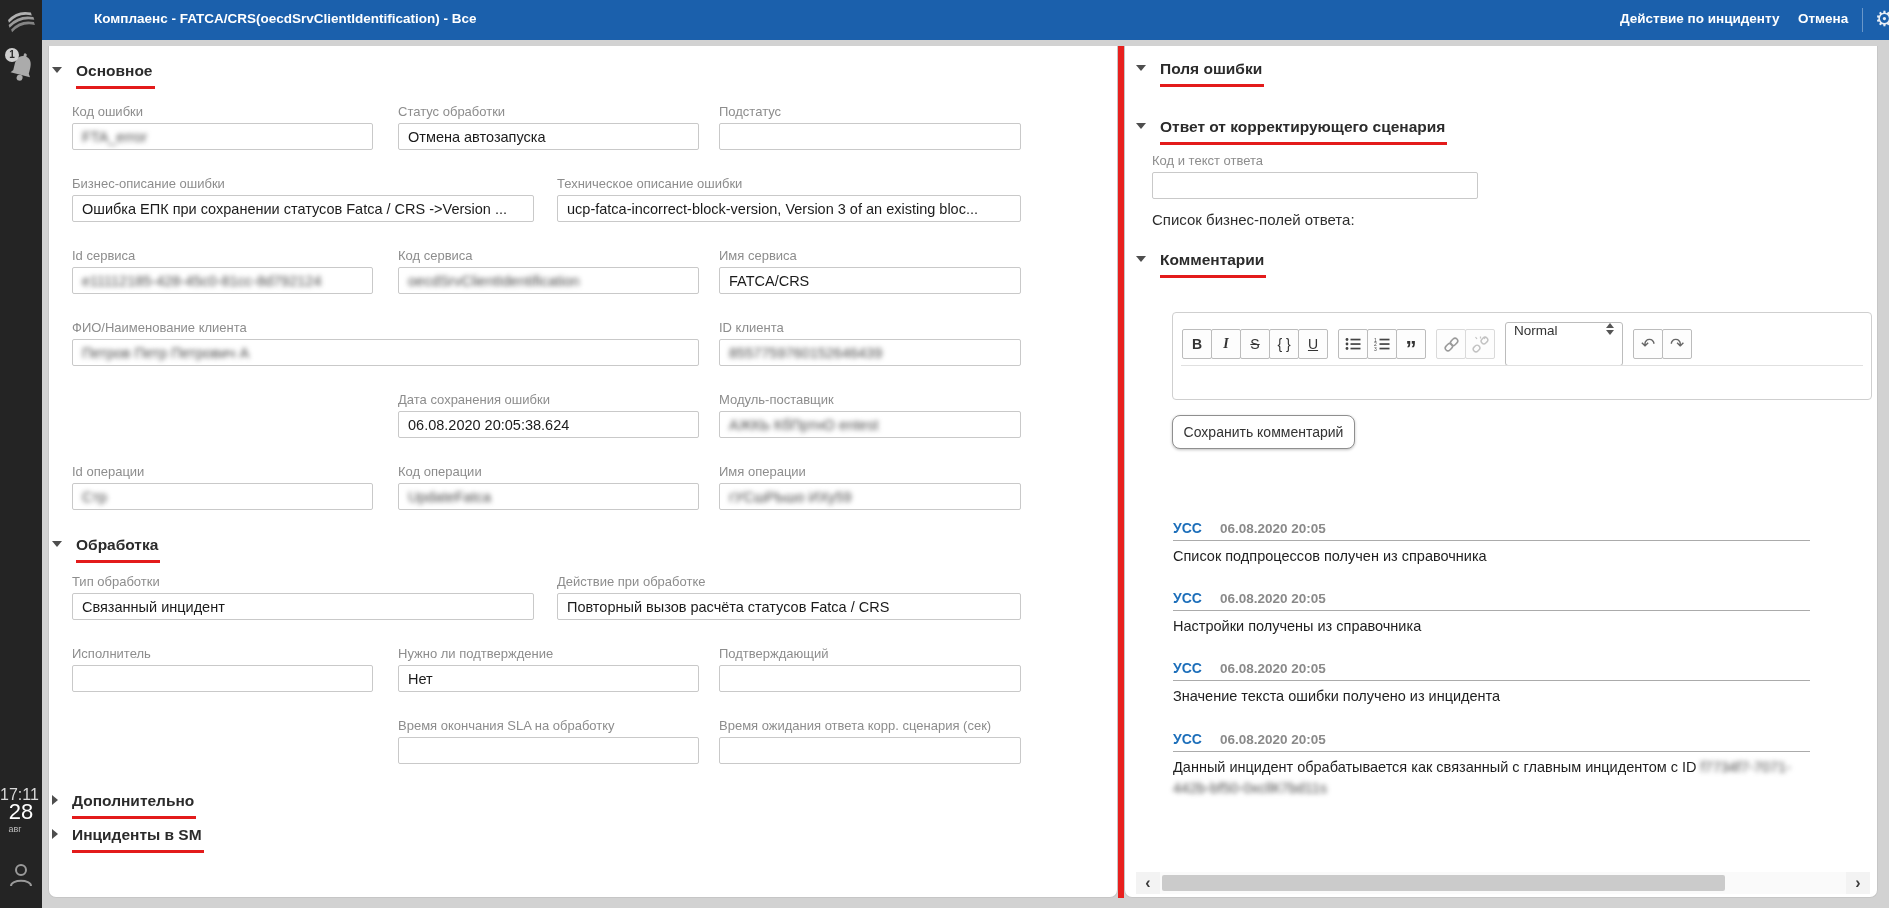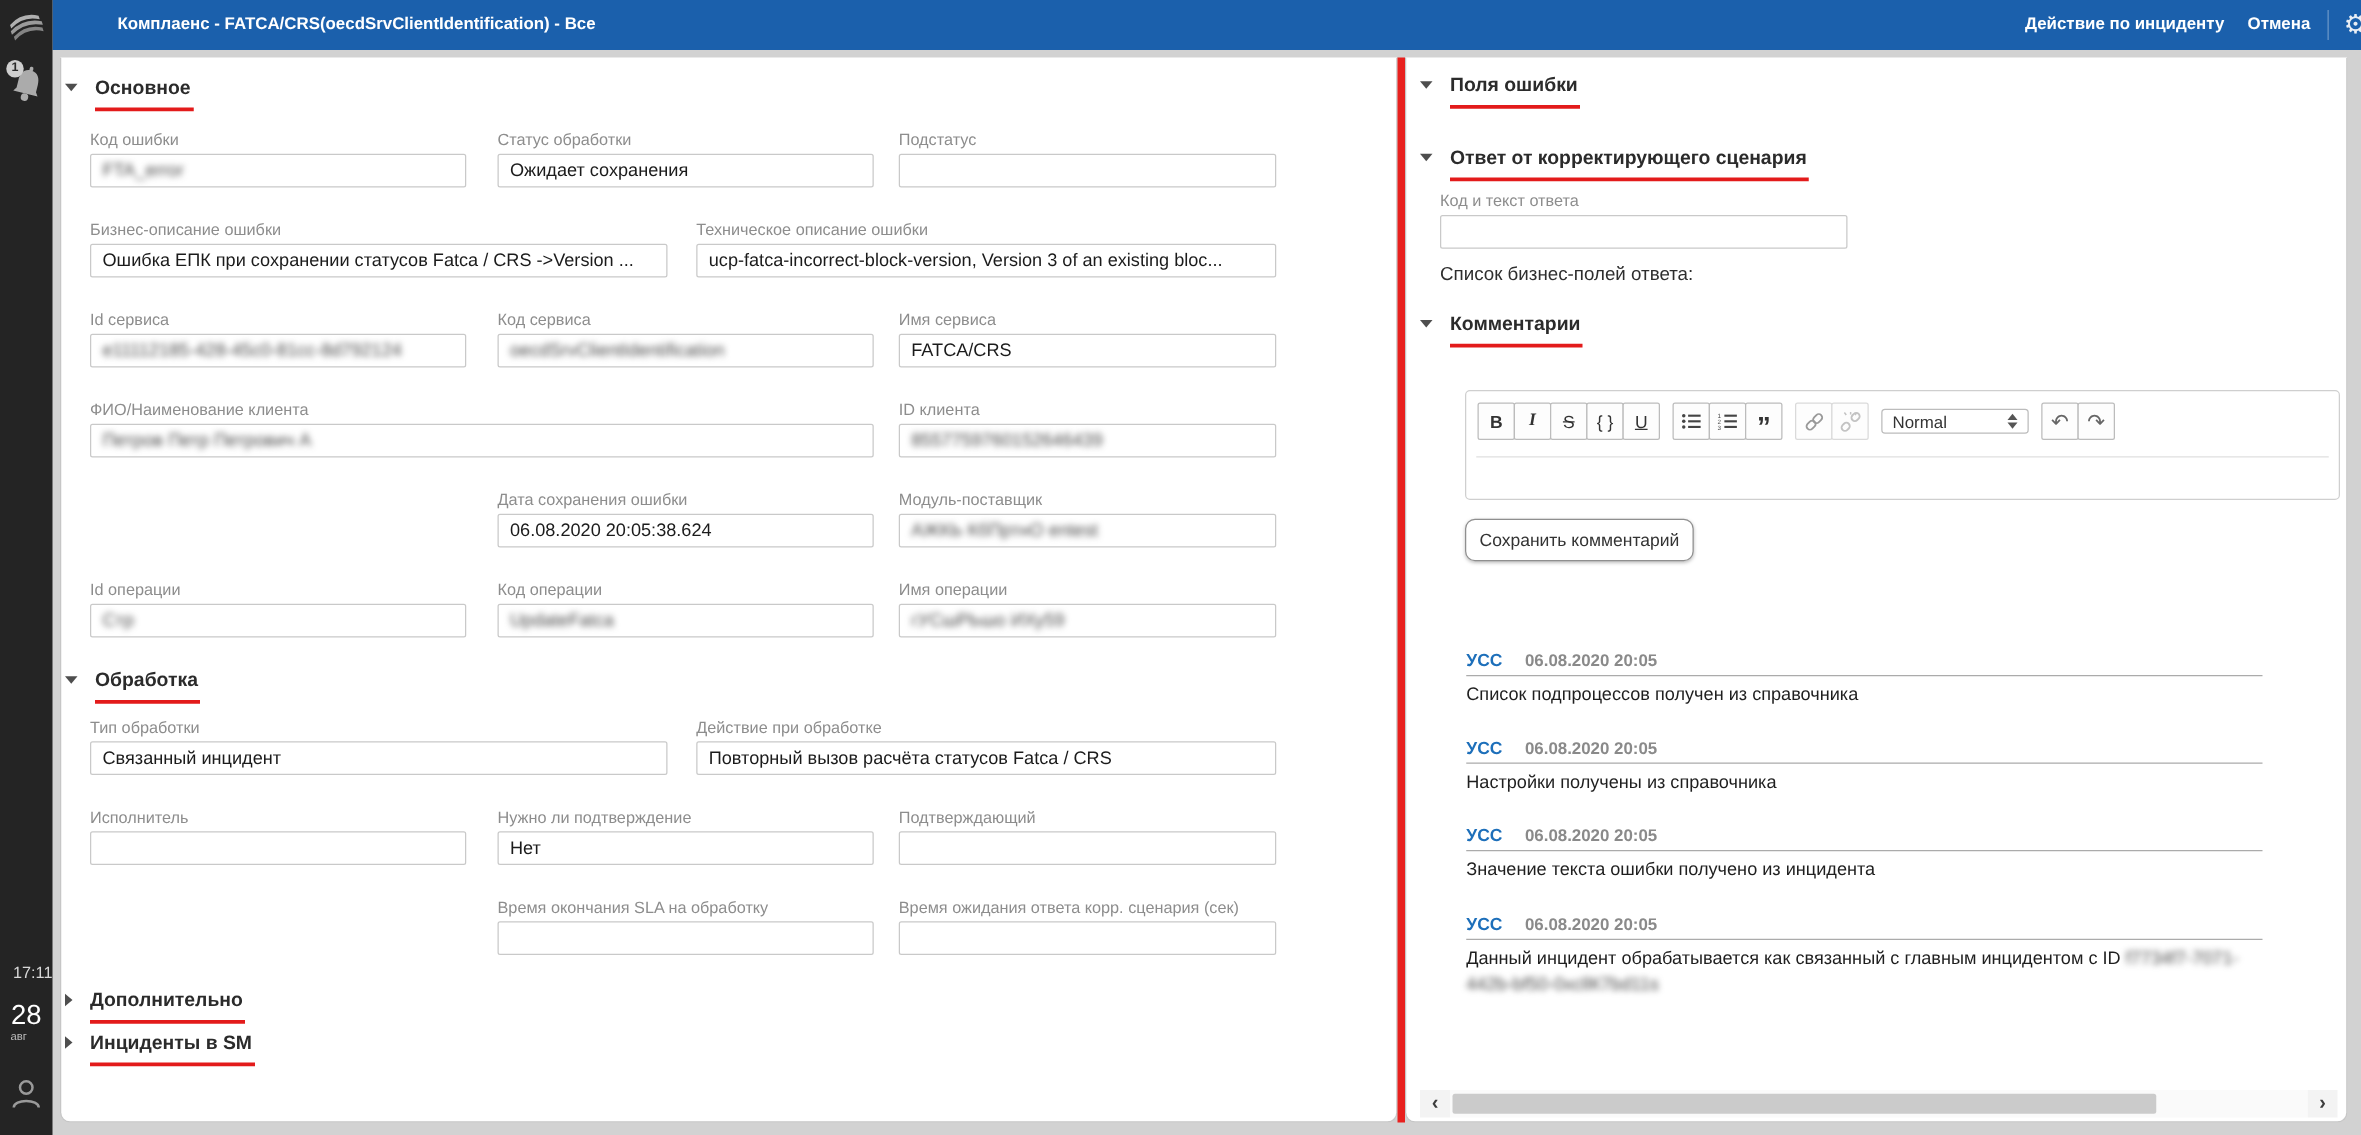--- a/index.html
+++ b/index.html
@@ -6,21 +6,21 @@
   html,body { width:1889px; height:908px; overflow:hidden; }
   body { font-family:"Liberation Sans", sans-serif; background:#d2d2d2; position:relative; }
   #app { position:absolute; inset:0; width:1889px; height:908px; overflow:hidden; }
 
   
   .rail { position:absolute; left:0; top:0; width:42px; height:908px; background:#242424; z-index:30; }
   .rail-logo { position:absolute; left:5px; top:5px; }
   .rail-bell { position:absolute; left:6px; top:50px; width:32px; height:36px; }
   .bell-badge { position:absolute; left:-1px; top:-2px; width:14px; height:14px; border-radius:50%;
     background:#cfcfcf; color:#2a2a2a; font-size:10px; font-weight:bold; text-align:center; line-height:14px; z-index:2;}
-  .rail-time { position:absolute; left:0; top:770px; width:42px; text-align:right; color:#d8d8d8; font-size:13px; }
+  .rail-time { position:absolute; left:0; top:786px; width:42px; text-align:left; color:#d8d8d8; font-size:16px; }
   .rail-day  { position:absolute; left:0; top:799px; width:42px; text-align:center; color:#ffffff; font-size:22px; }
   .rail-month{ position:absolute; left:0; top:824px; width:30px; text-align:center; color:#bdbdbd; font-size:9px; }
   .rail-user { position:absolute; left:9px; top:862px; }
 
   
   .topbar { position:absolute; left:42px; top:0; width:1847px; height:40px; background:#1b60ac; z-index:20; }
   .topbar-title { position:absolute; left:52px; top:11px; color:#fff; font-weight:bold; font-size:13.5px; white-space:nowrap; }
   .topbar-ops { position:absolute; left:1578px; top:11px; color:#fff; font-weight:bold; font-size:13.5px; white-space:nowrap; cursor:pointer; }
   .topbar-cancel { position:absolute; left:1756px; top:11px; color:#fff; font-weight:bold; font-size:13.5px; cursor:pointer; }
   .topbar-sep { position:absolute; left:1820px; top:8px; width:1px; height:24px; background:rgba(255,255,255,.35); }
@@ -61,22 +61,22 @@
   .tb-btn { width:30px; height:30px; border:1px solid #bcbcbc; background:#fdfdfd; margin-left:-1px;
             display:flex; align-items:center; justify-content:center; font-size:14px; color:#333;
             cursor:pointer; border-radius:2px; }
   .tb-group .tb-btn:first-child { margin-left:0; }
   .tb-btn.b { font-weight:bold; }
   .tb-btn.i { font-style:italic; font-family:"Liberation Serif", serif; font-weight:bold; }
   .tb-btn.s { text-decoration:line-through; }
   .tb-btn.u { text-decoration:underline; }
   .tb-btn.q { font-size:22px; font-weight:bold; line-height:10px; padding-top:10px; }
   .tb-btn.disabled { border-color:#dadada; color:#c7c7c7; }
-  .tb-select { width:118px; height:20px; border:1px solid #bcbcbc; border-radius:3px; background:#fff;
-               display:flex; align-items:center; padding:0 8px; font-size:13.5px; color:#333;
+  .tb-select { width:118px; height:44px; border:1px solid #bcbcbc; border-radius:3px; background:#fff;
+               display:flex; align-items:flex-start; padding:0 8px; font-size:13.5px; color:#333;
                justify-content:space-between; cursor:pointer; margin-right:10px; }
   .updown { display:flex; flex-direction:column; gap:2px; align-items:center; }
   .updown b { width:0; height:0; border-left:4px solid transparent; border-right:4px solid transparent; display:block; }
   .updown .up { border-bottom:5px solid #555; }
   .updown .dn { border-top:5px solid #555; }
   .tb-arrow { font-size:17px; color:#666; }
 
   .save-btn { position:absolute; left:1172px; top:415px; width:183px; height:34px; background:#fff;
               border:1px solid #8f8f8f; border-radius:8px; font-size:14px; color:#333;
               display:flex; align-items:center; justify-content:center; cursor:pointer; z-index:6;
@@ -153,21 +153,21 @@
 
   <div class="fld" style="left:72px; top:104px; width:301px;">
     <div class="flabel">Код ошибки</div>
     <div class="finput">
         <span class="blur">FTA_error</span>
       </div>
   </div>
   <div class="fld" style="left:398px; top:104px; width:301px;">
     <div class="flabel">Статус обработки</div>
     <div class="finput">
-        <span>Ожидает сохранения</span>
+        <span>Отмена автозапуска</span>
       </div>
   </div>
   <div class="fld" style="left:719px; top:104px; width:302px;">
     <div class="flabel">Подстатус</div>
     <div class="finput">
         <span></span>
       </div>
   </div>
 
   <div class="fld" style="left:72px; top:176px; width:462px;">

